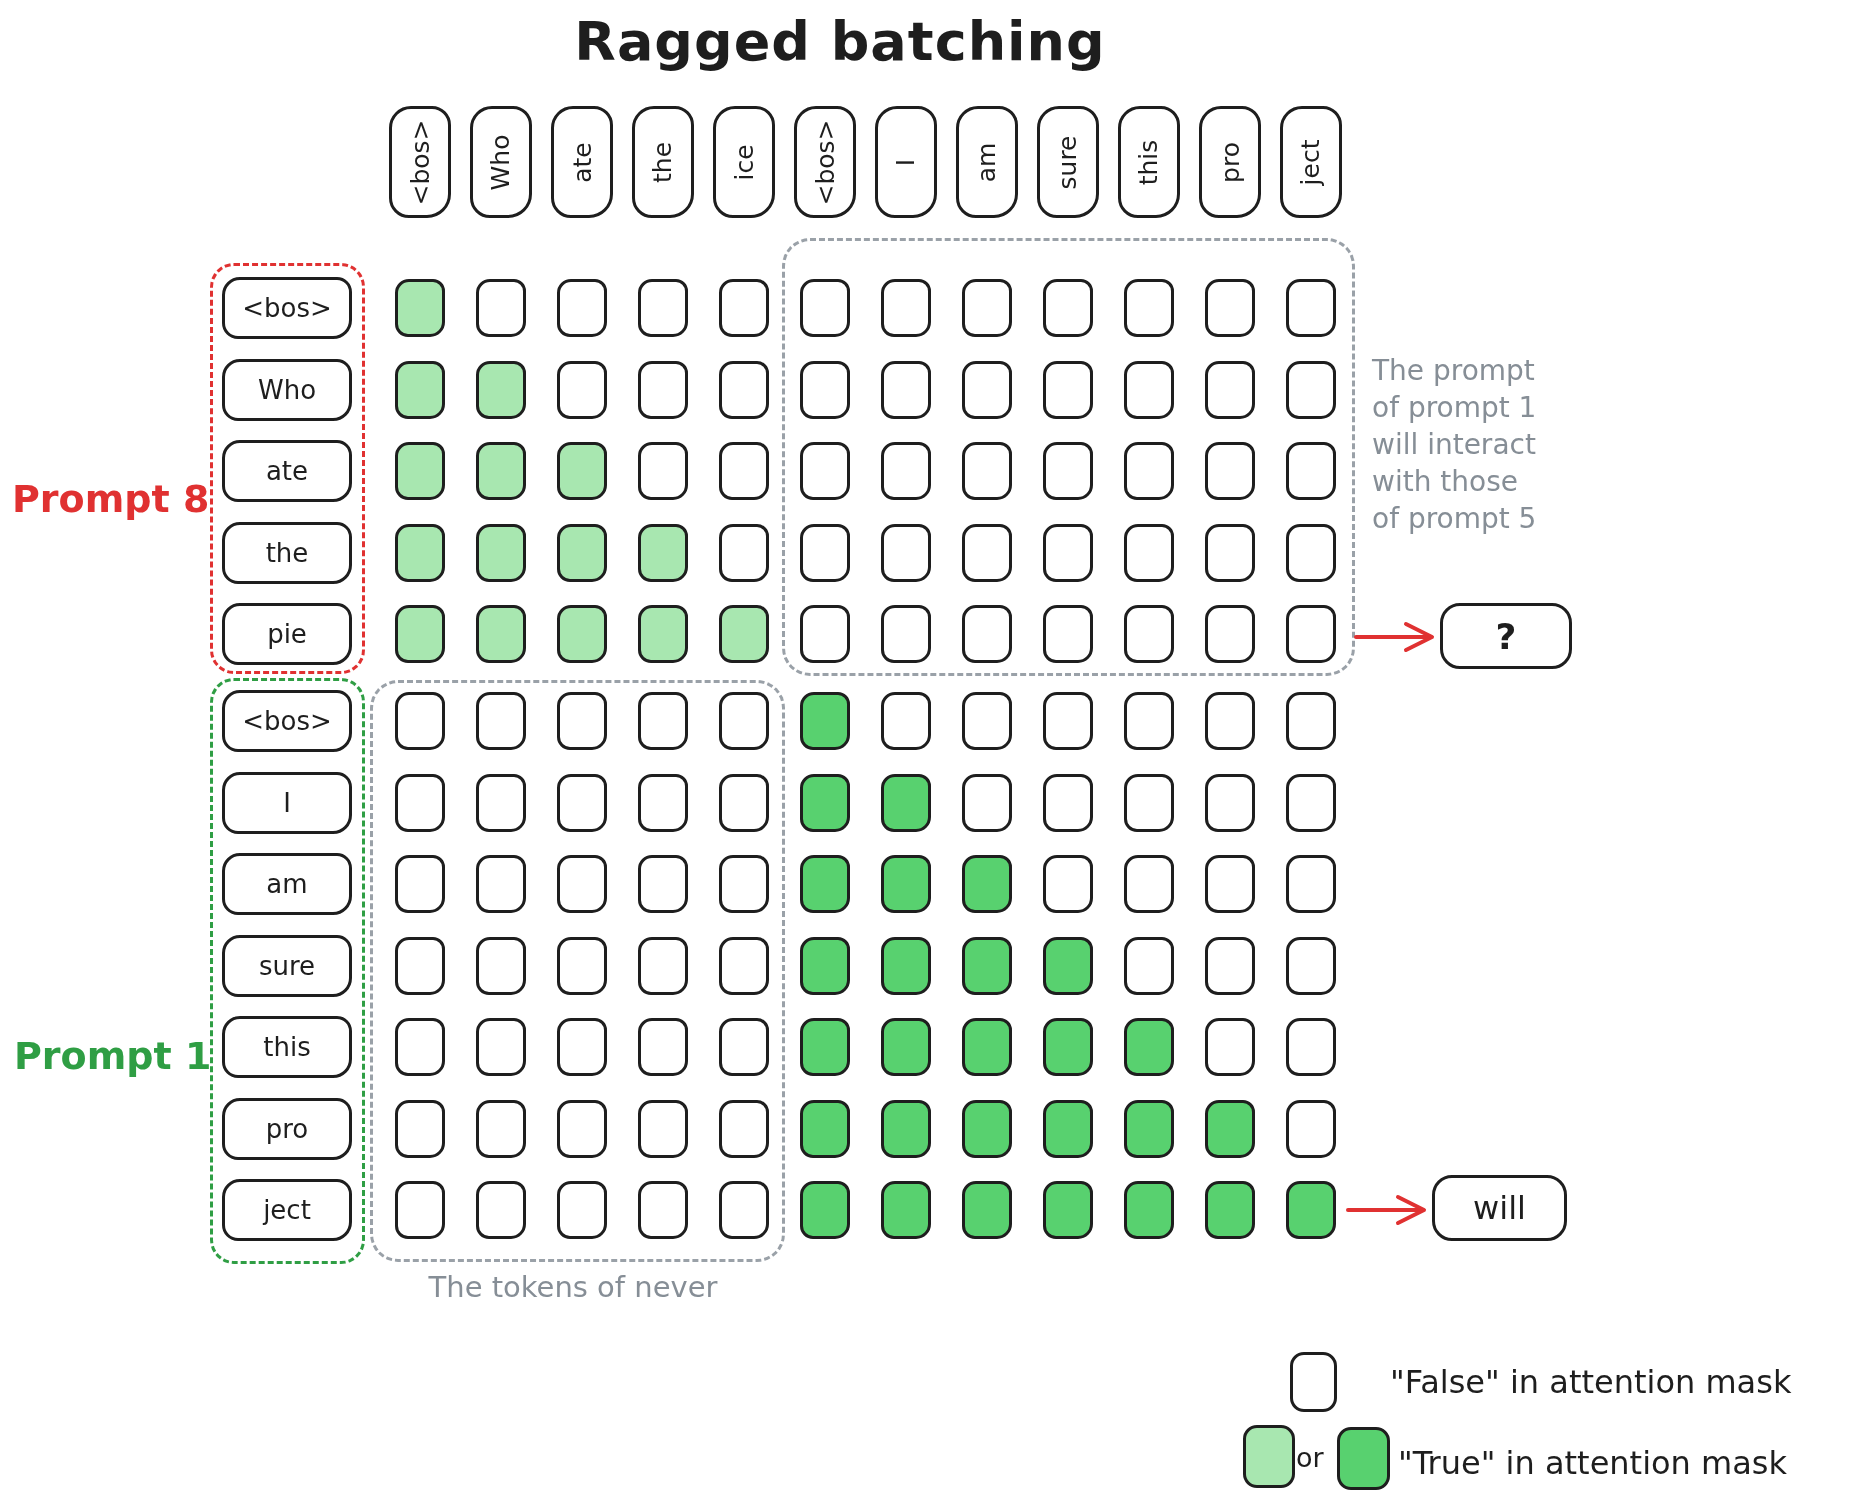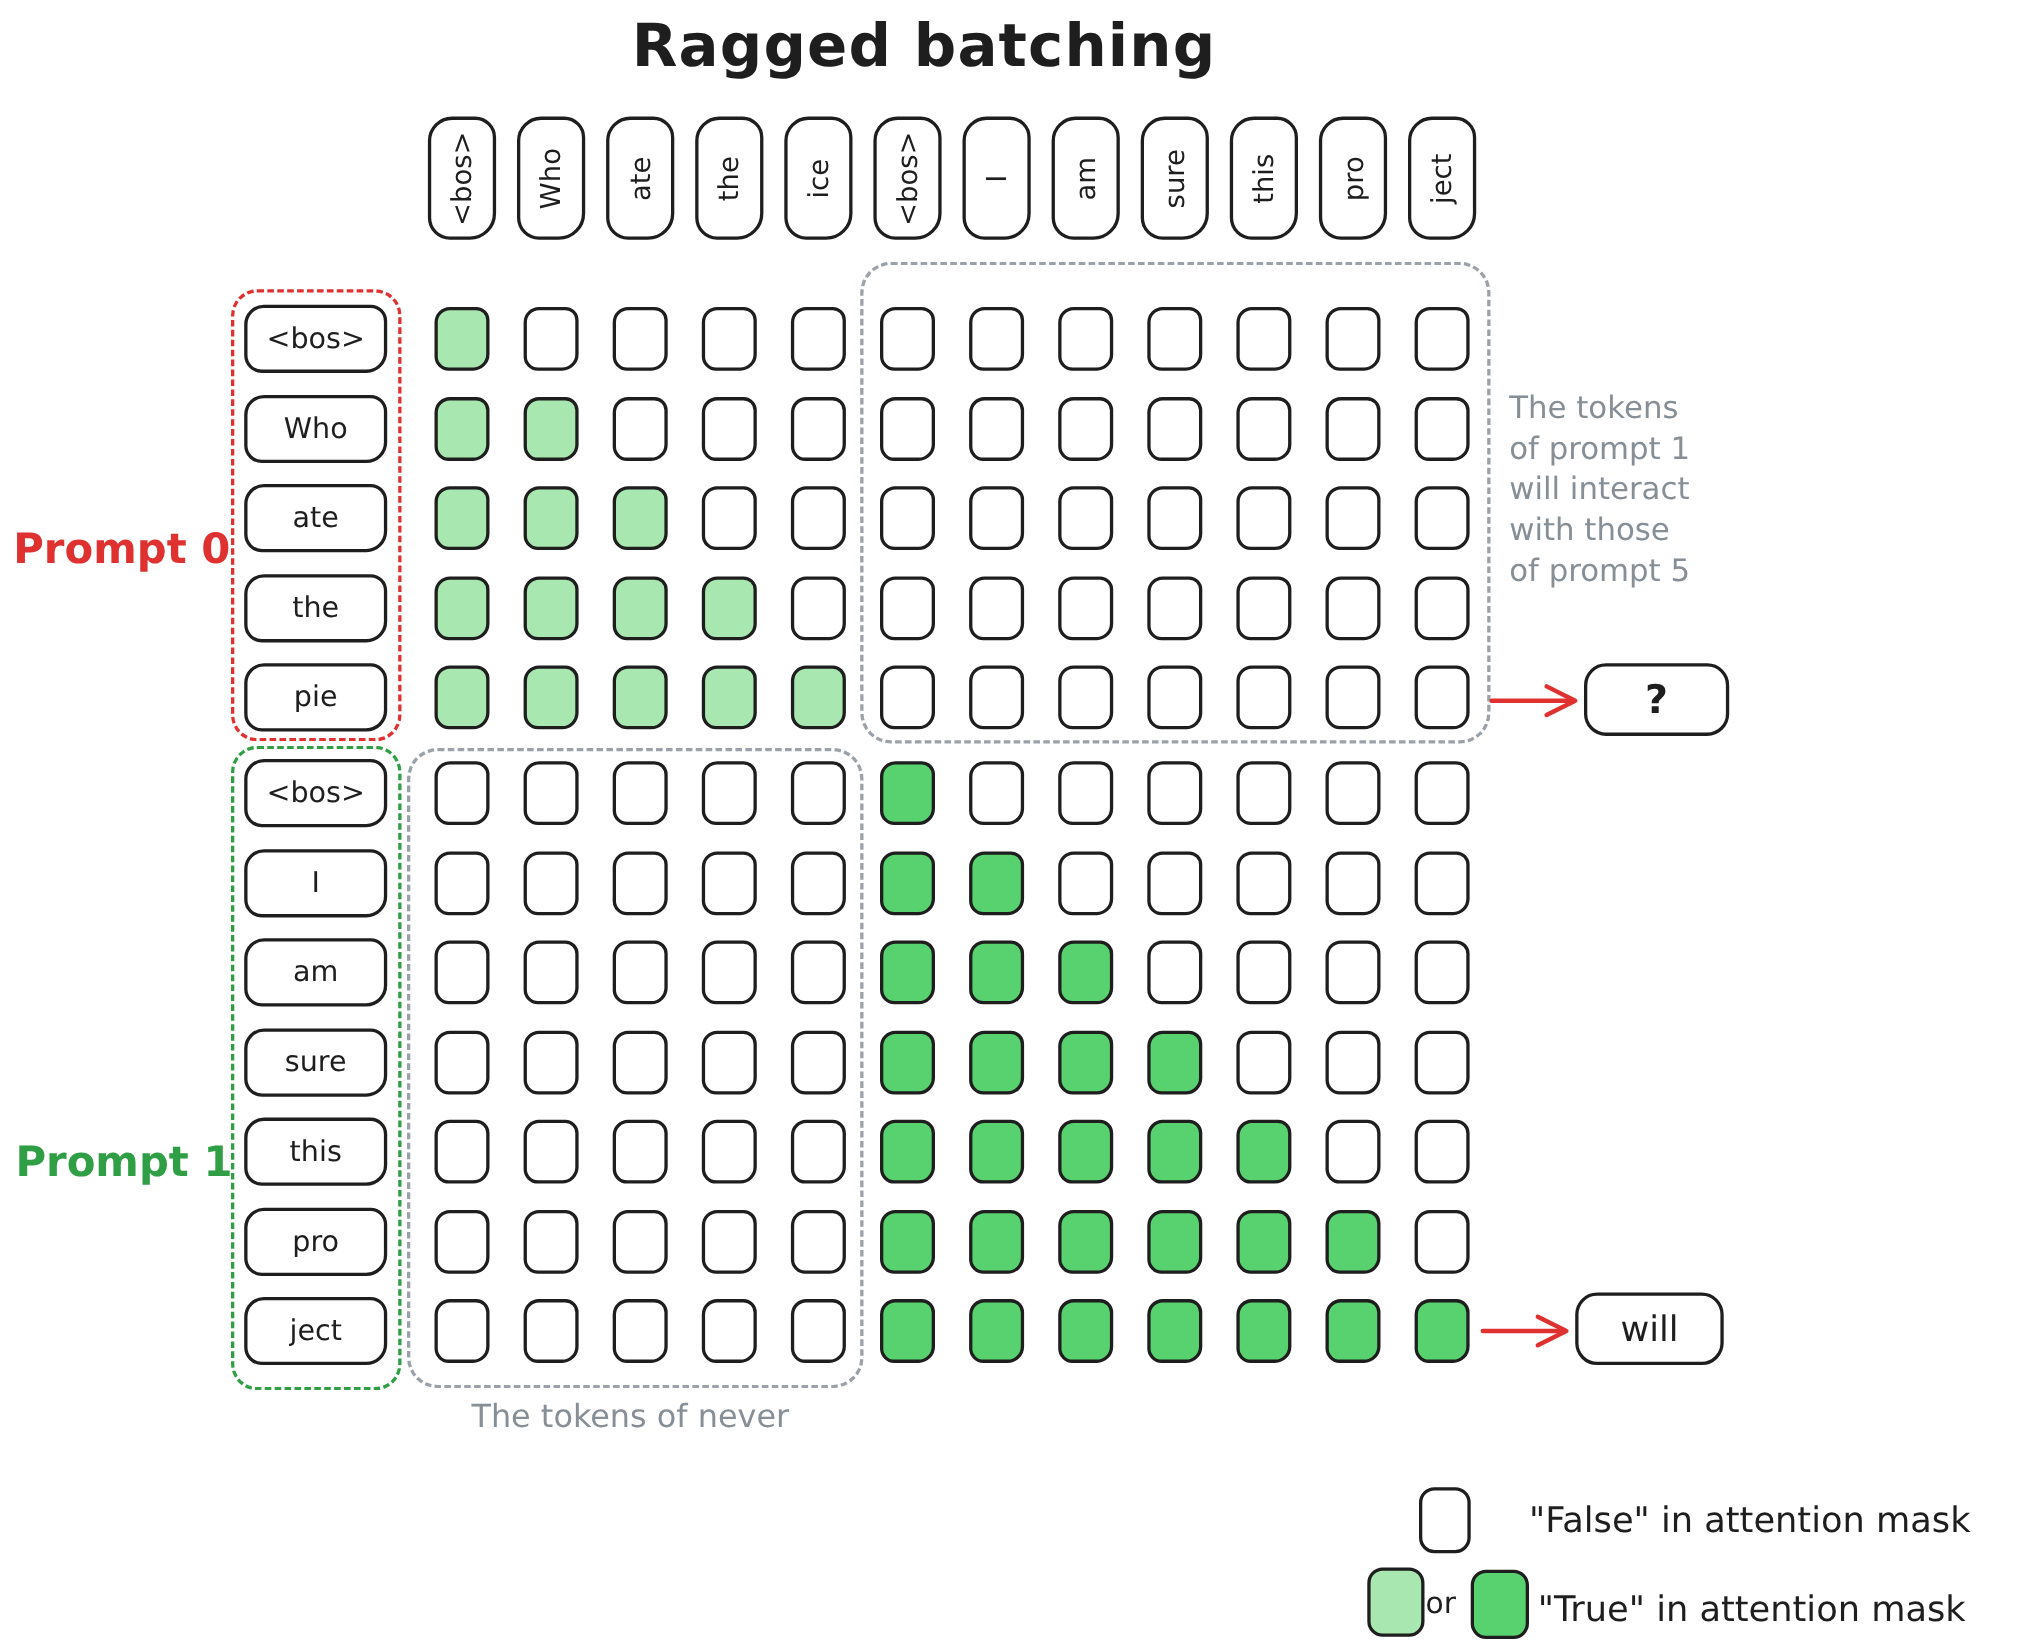--- a/index.html
+++ b/index.html
@@ -69,25 +69,25 @@
 
 <div class="canvas" id="grid-layer" style="--p0fill: #a8e7b0; --p1fill: #58d16f; --p0accent: #e03131; --p1accent: #2f9e44; --gray-text: #868e96; --gray-dash: #9aa1a8; --ink: #1e1e1e;">
 
   <div class="title">Ragged batching</div>
 
   <div class="dashed red"></div>
   <div class="dashed green"></div>
   <div class="dashed tr"></div>
   <div class="dashed bl"></div>
 
-  <div class="side-label p0">Prompt 0</div>
+  <div class="side-label p0">Prompt 8</div>
   <div class="side-label p1">Prompt 1</div>
 
   <div class="note right">
-    <div>The tokens</div>
+    <div>The prompt</div>
     <div>of prompt 1</div>
     <div>will interact</div>
     <div>with those</div>
     <div>of prompt 5</div>
   </div>
 
   <div class="note bottom">
     <div>The tokens of never</div>
   </div>
 

